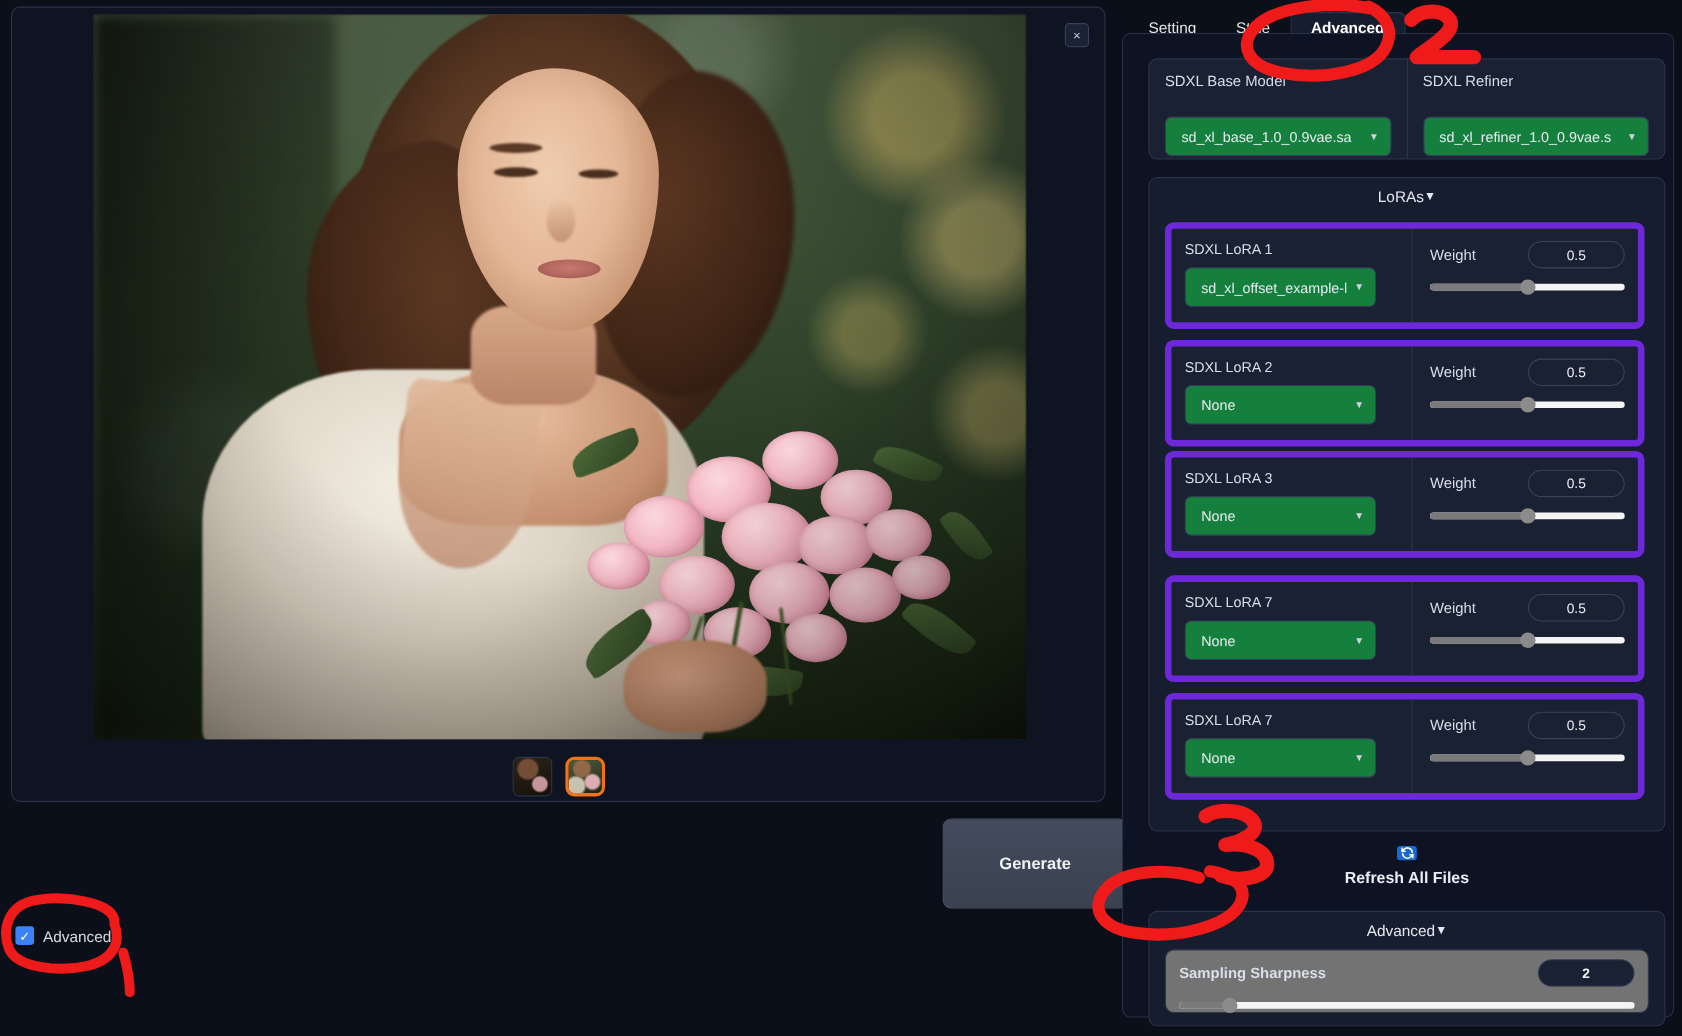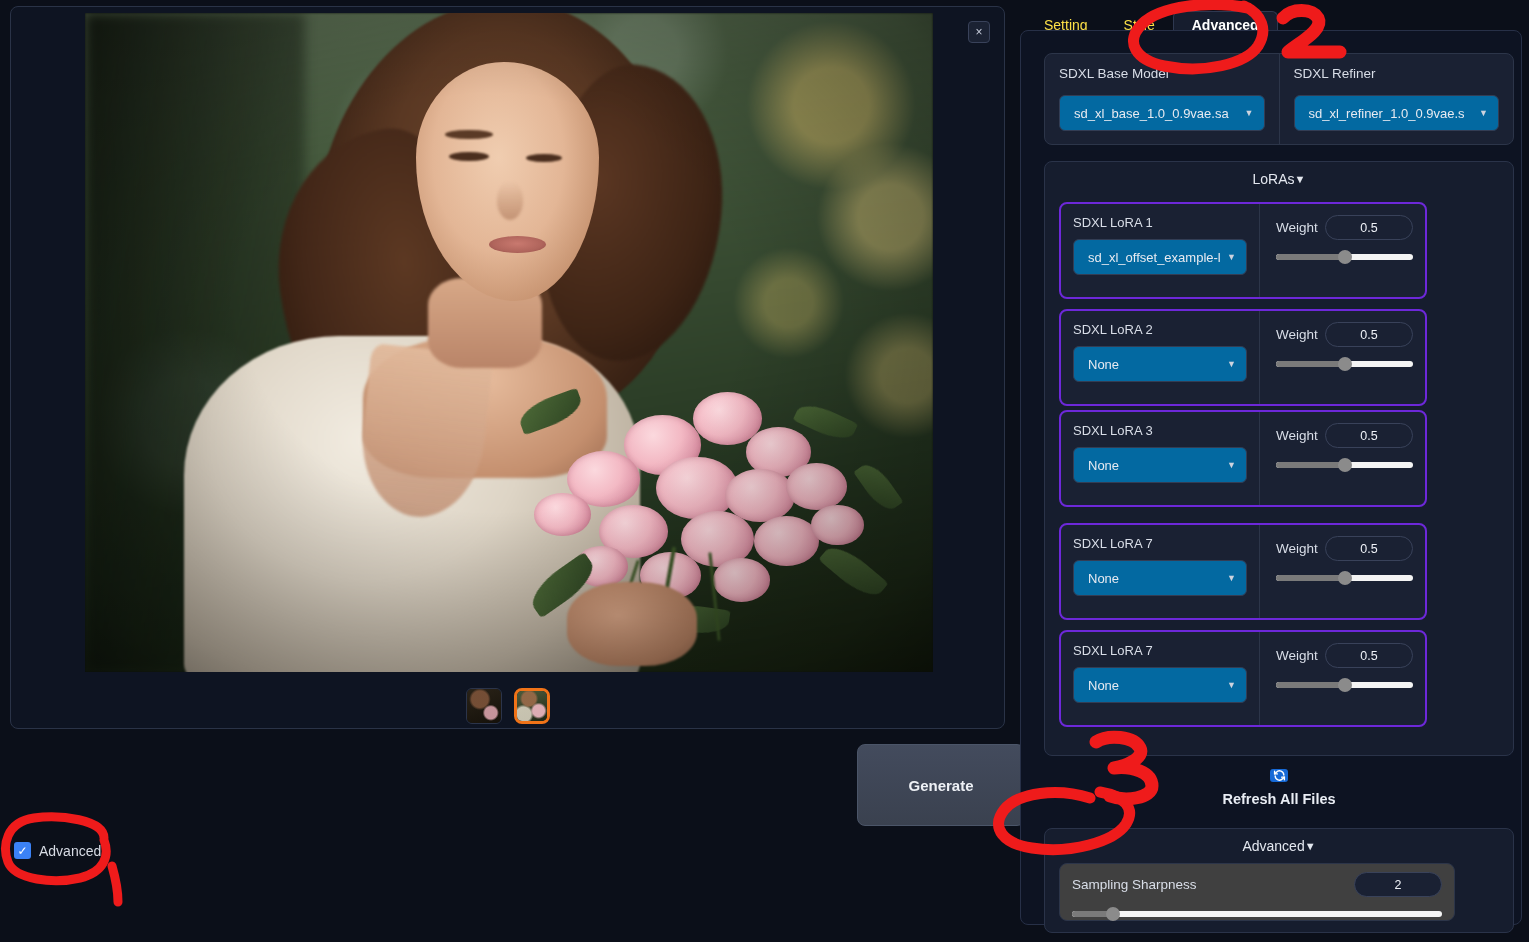--- a/index.html
+++ b/index.html
@@ -151,58 +151,58 @@
   .adv-check { position: absolute; left: 14px; top: 842px; display: flex; align-items: center; gap: 8px; }
   .chk { width: 17px; height: 17px; border-radius: 3px; background: #3b82f6;
          display: flex; align-items: center; justify-content: center;
          color: #fff; font-size: 12px; line-height: 1; cursor: pointer; }
   .adv-check .lbl { color: #d7dbe4; font-size: 14px; }
 
   
   .right-col { position: absolute; left: 1012px; top: 0; width: 517px; height: 942px; }
 
   .tabs { position: absolute; left: 14px; top: 8px; display: flex; align-items: flex-end; height: 32px; }
-  .tab { padding: 5px 18px 7px; font-size: 14px; color: #fde047; cursor: pointer; }
+  .tab { padding: 5px 18px 7px; font-size: 14px; color: #e5e5e5; cursor: pointer; }
   .tab.active { color: #ffffff; font-weight: bold; background: #161d2e;
                 border: 1px solid #2e3850; border-bottom: none;
                 border-radius: 6px 6px 0 0; }
   .tabs-rule { position: absolute; left: 8px; top: 39px; width: 500px; height: 1px; background: #232c41; }
 
   .rpanel {
     position: absolute; left: 8px; top: 30px; width: 502px; height: 895px;
     border: 1px solid #273047; border-radius: 8px; background: #0d1322;
   }
   .models-card {
     position: absolute; left: 23px; top: 22px; width: 470px; height: 92px;
     background: #1a2133; border: 1px solid #2c3549; border-radius: 8px; display: flex;
   }
   .model-col { flex: 1; padding: 12px 14px; }
   .model-col + .model-col { border-left: 1px solid #2c3549; }
-  .model-label { color: #d8dde7; font-size: 13.5px; margin-bottom: 14px; }
+  .model-label { color: #d8dde7; font-size: 13.5px; margin-bottom: 25px; }
   .dropdown {
-    height: 36px; background: #0369a1; border: 1px solid #333d54; border-radius: 6px;
+    height: 36px; background: #15803d; border: 1px solid #333d54; border-radius: 6px;
     display: flex; align-items: center; justify-content: space-between;
     padding: 0 10px 0 14px; color: #e7eaf1; font-size: 13px; cursor: pointer;
     overflow: hidden; white-space: nowrap;
   }
   .caret { color: #cdd3de; font-size: 9px; margin-left: 6px; }
 
   .loras-card {
     position: absolute; left: 23px; top: 130px; width: 470px; height: 595px;
     background: #161d2e; border: 1px solid #2a3349; border-radius: 8px;
   }
   .acc-head {
     height: 34px; display: flex; align-items: center; justify-content: center;
     padding: 0 16px; color: #e3e7ef; font-size: 14px; cursor: pointer;
   }
   .tri { font-size: 11px; color: #e3e7ef; }
 
   .lora-row {
-    position: absolute; left: 14px; width: 368px; height: 97px;
-    background: #1a2133; border: 2px solid #6d28d9; border-radius: 8px; display: flex;
+    position: absolute; left: 14px; width: 436px; height: 97px;
+    background: #1a2133; border: 6px solid #6d28d9; border-radius: 8px; display: flex; gap: 20px;
   }
   .lora-left { width: 198px; padding: 11px 12px; }
   .lora-right { flex: 1; padding: 11px 12px 0 16px; border-left: 1px solid #2c3549; position: relative; }
   .lora-name { color: #d9dee8; font-size: 13px; margin-bottom: 9px; }
   .wt-row { display: flex; align-items: center; justify-content: space-between; }
   .wt-label { color: #d9dee8; font-size: 13.5px; }
   .wt-num {
     width: 88px; height: 25px; border: 1px solid #39425a; border-radius: 13px;
     background: #1a2133; color: #eef1f7; font-size: 12.5px;
     display: flex; align-items: center; justify-content: center; cursor: text;
@@ -218,22 +218,22 @@
   }
   .refresh-icon { width: 18px; height: 18px; background: #1669d6; border-radius: 3px;
                   display: flex; align-items: center; justify-content: center; }
   .refresh-label { color: #e9edf4; font-size: 14.5px; font-weight: bold; }
 
   .adv-card {
     position: absolute; left: 23px; top: 797px; width: 470px; height: 105px;
     background: #161d2e; border: 1px solid #2a3349; border-radius: 8px;
   }
   .sharp-box {
-    position: absolute; left: 14px; top: 34px; width: 396px; height: 58px;
-    background: #404040; border: 1px solid #2c3549; border-radius: 8px; padding: 8px 12px;
+    position: absolute; left: 14px; top: 34px; width: 440px; height: 58px;
+    background: #737373; border: 1px solid #2c3549; border-radius: 8px; padding: 8px 12px; font-weight: bold;
   }
   .sharp-top { display: flex; align-items: center; justify-content: space-between; }
 
   
   .ink { position: absolute; pointer-events: none; z-index: 40; }
 </style>
 </head>
 <body>
 
 <div id="root">

